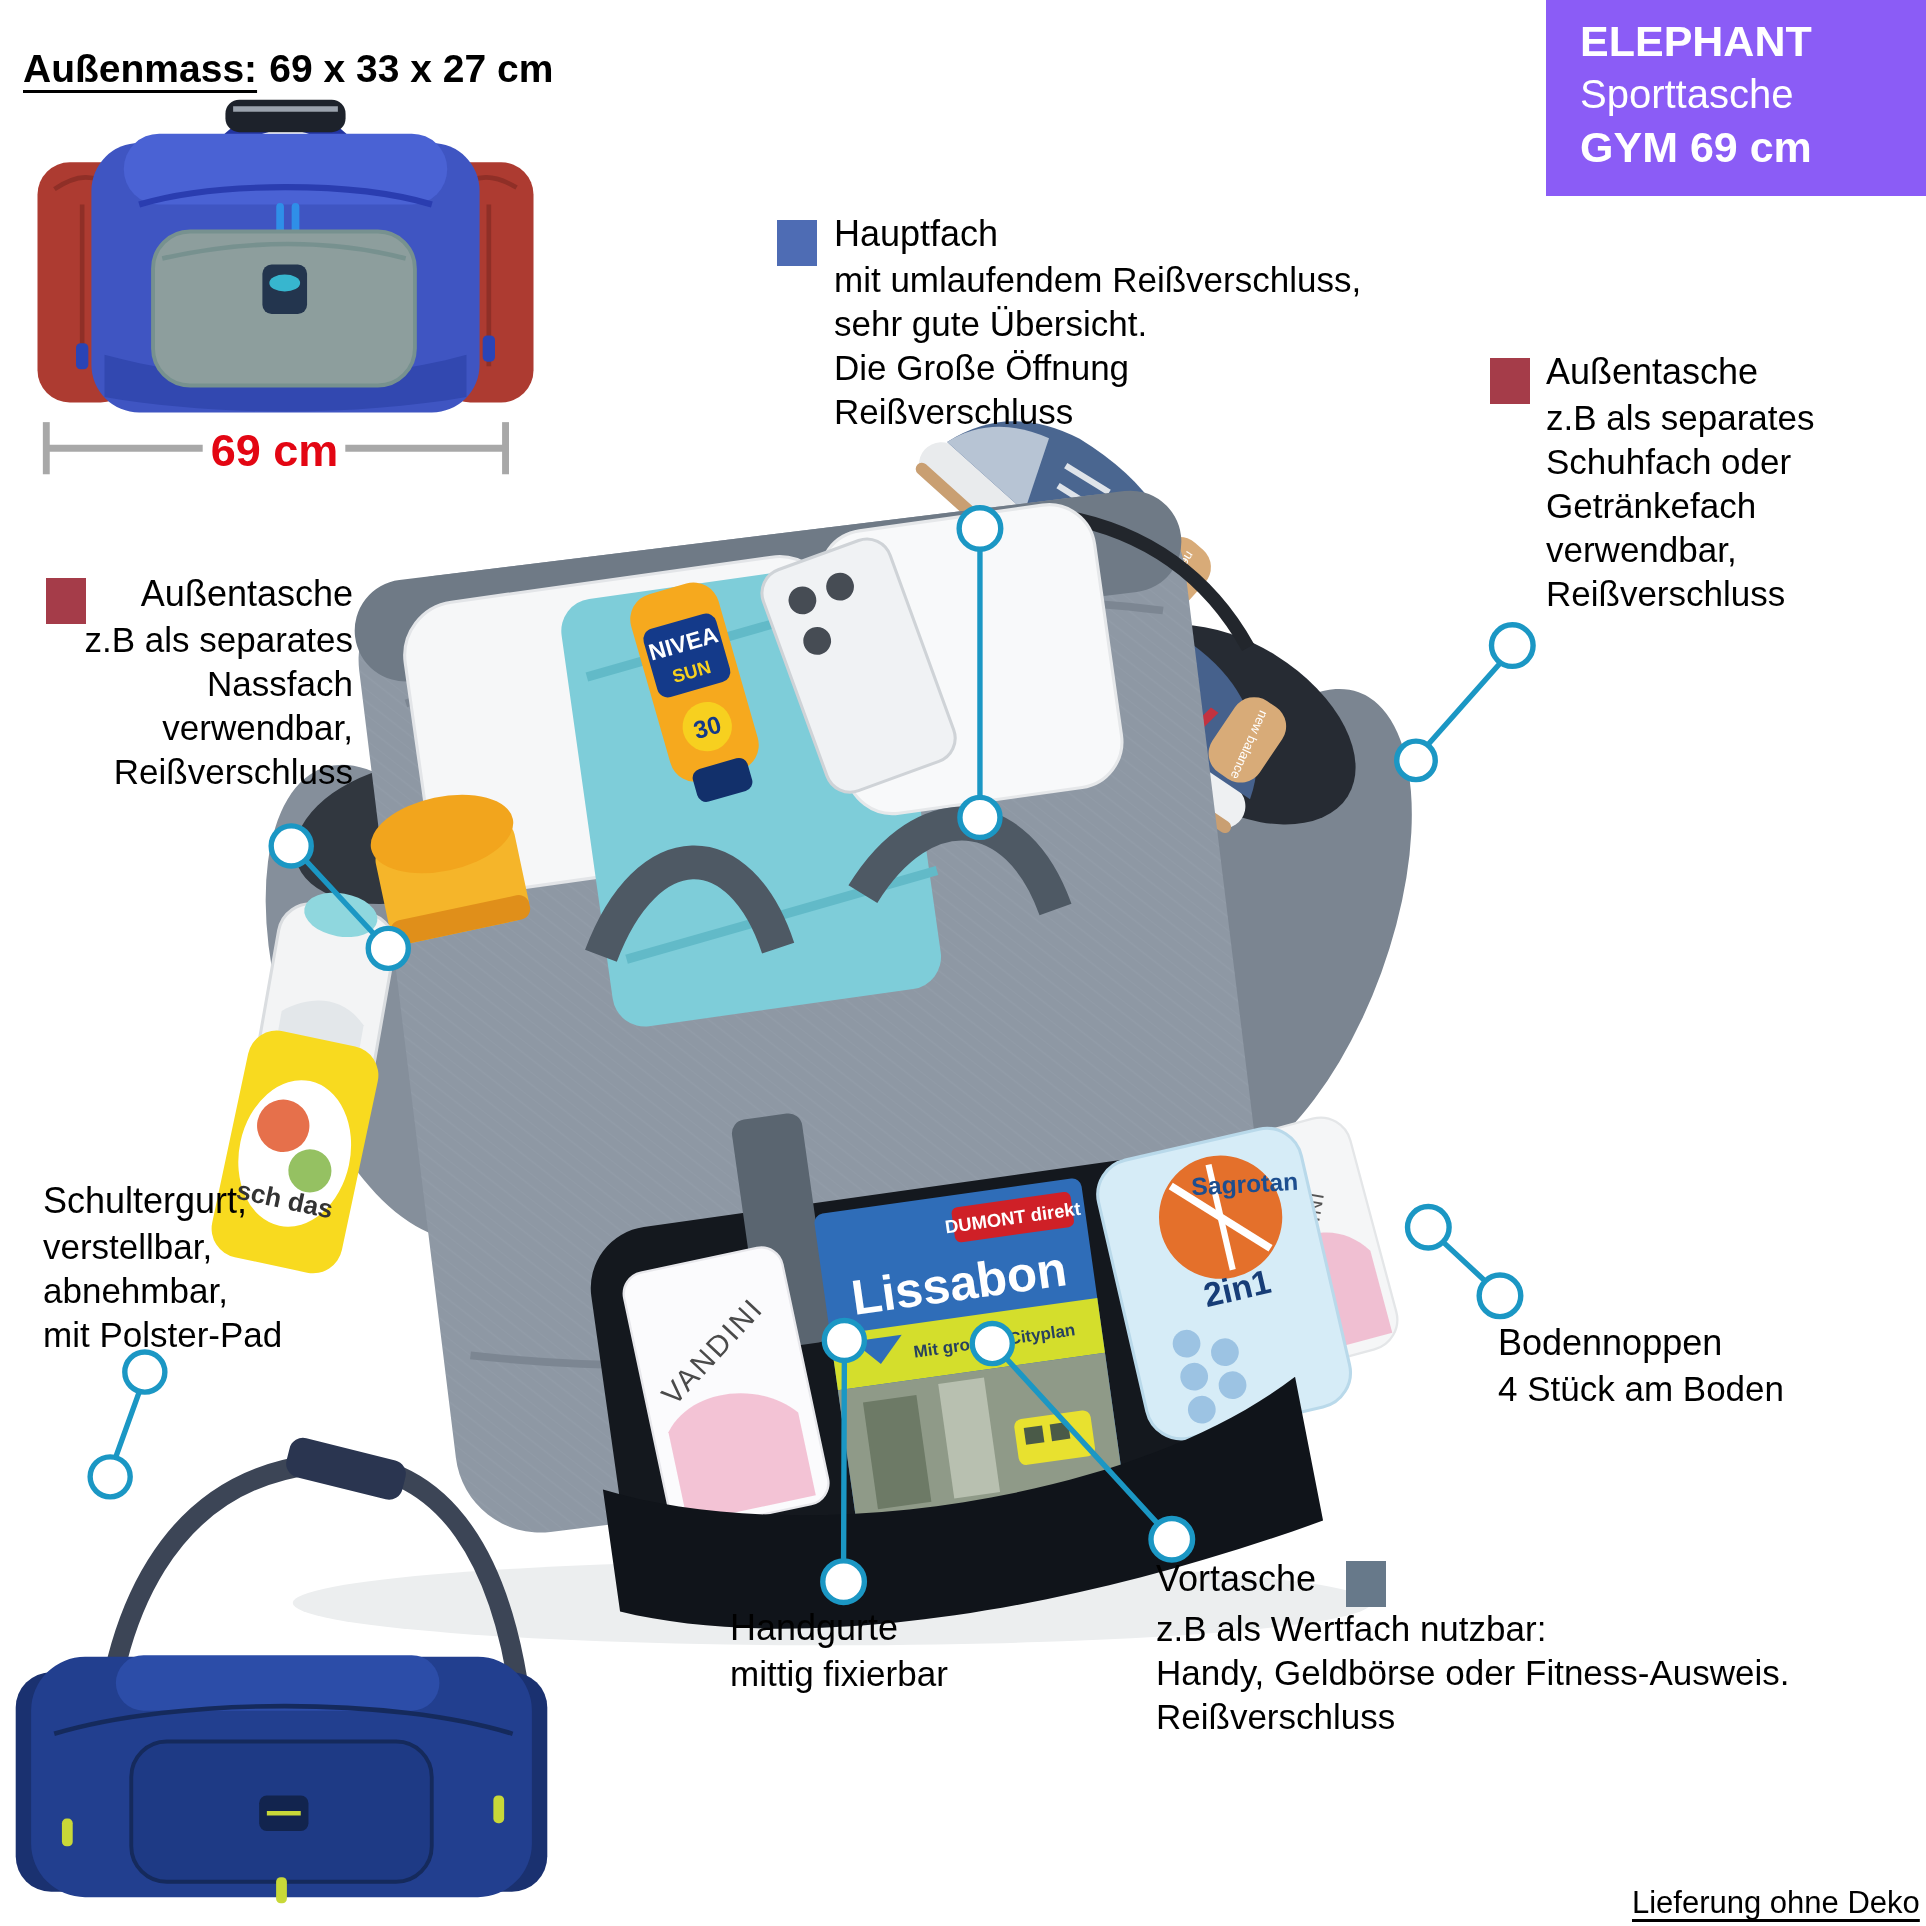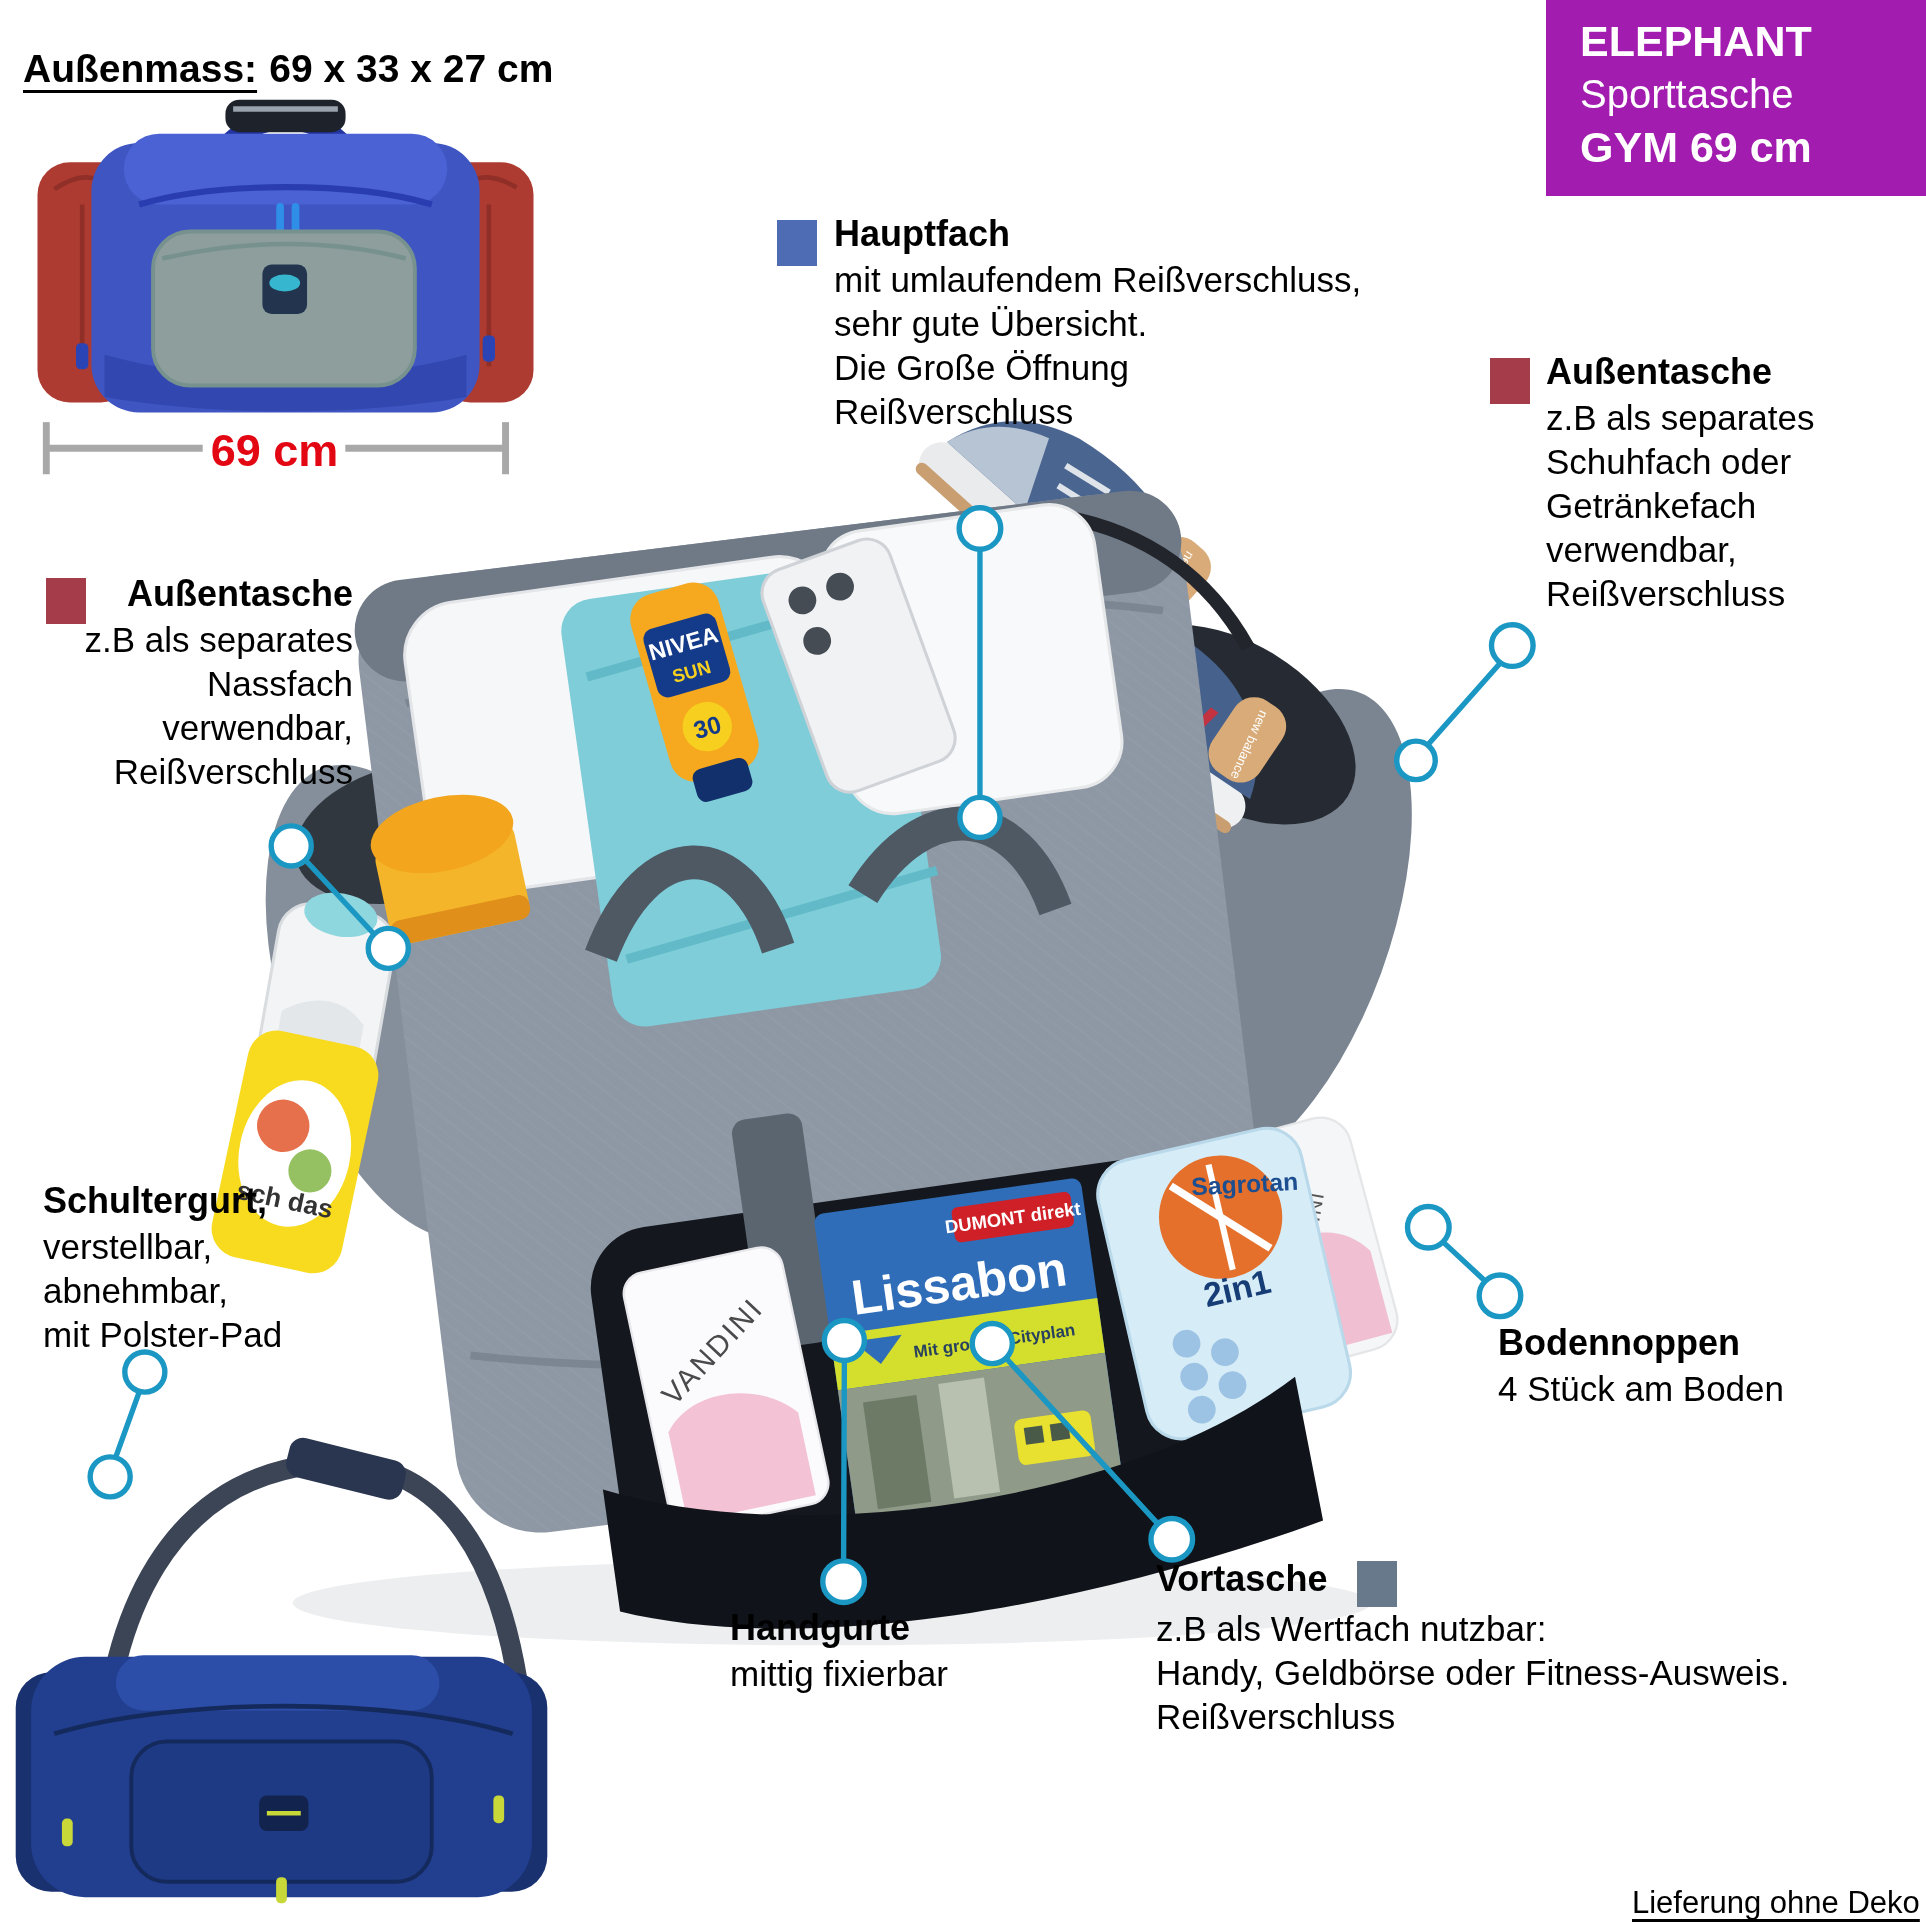--- a/index.html
+++ b/index.html
@@ -9,21 +9,21 @@
   
   .hdr{left:23px;top:7.7px;font-size:39px;font-weight:bold;z-index:60;margin-top:39px;}
   .hdr .lbl{text-decoration:underline;text-underline-offset:7.7px;margin-right:12.3px;}
   
   .brand{left:1546px;top:0;width:381px;height:196px;z-index:60;color:#fff;padding:14px 0 0 34px;box-sizing:border-box;}
   .brand .b1{font-size:43px;font-weight:bold;line-height:54px;}
   .brand .b2{font-size:40px;font-weight:normal;line-height:52px;}
   .brand .b3{font-size:43px;font-weight:bold;line-height:54px;}
   
   .ann{z-index:60;font-size:35px;line-height:44px;}
-  .ann .t{font-weight:bold;font-size:36px;line-height:48px;}
+  .ann .t{font-weight:normal;font-size:36px;line-height:48px;}
   .sq{width:40px;height:46px;z-index:60;}
   .right-align{text-align:right;}
   .measure-label{left:186px;top:425px;width:177px;text-align:center;font-size:45px;font-weight:bold;
                  color:var(--measure,#e30613);z-index:60;}
   .footer{right:6.2px;top:1885px;font-size:31px;text-decoration:underline;text-underline-offset:6.2px;z-index:60;}
   
   .callout-line{stroke:var(--callout,#1b97c4);stroke-width:7;stroke-linecap:round;}
   .callout-circle{stroke:var(--callout,#1b97c4);stroke-width:7;fill:#ffffff;}
   svg{display:block;}
   .vortasche-row{display:flex;align-items:flex-start;gap:30px;}
@@ -31,21 +31,21 @@
 </style>
 </head>
 <body>
 
 <div id="canvas">
 
   <div class="abs hdr">
     <span class="lbl">Außenmass:</span><span>69 x 33 x 27 cm</span>
   </div>
 
-  <div class="abs brand" style="background: #a21caf;">
+  <div class="abs brand" style="background: #8b5cf6;">
     <div class="b1">ELEPHANT</div>
     <div class="b2">Sporttasche</div>
     <div class="b3">GYM 69 cm</div>
   </div>
 
   <svg class="abs" style="left:31px;top:89px;z-index:2" width="509" height="362" viewBox="0 0 660 470">
     <rect x="8" y="95" width="124" height="312" rx="42" fill="#ad3b31"></rect>
     <rect x="528" y="95" width="124" height="312" rx="42" fill="#ad3b31"></rect>
     <path d="M30,130 C60,110 80,110 110,128" stroke="#8f2f27" stroke-width="6" fill="none"></path>
     <path d="M550,130 C580,110 600,110 630,128" stroke="#8f2f27" stroke-width="6" fill="none"></path>

